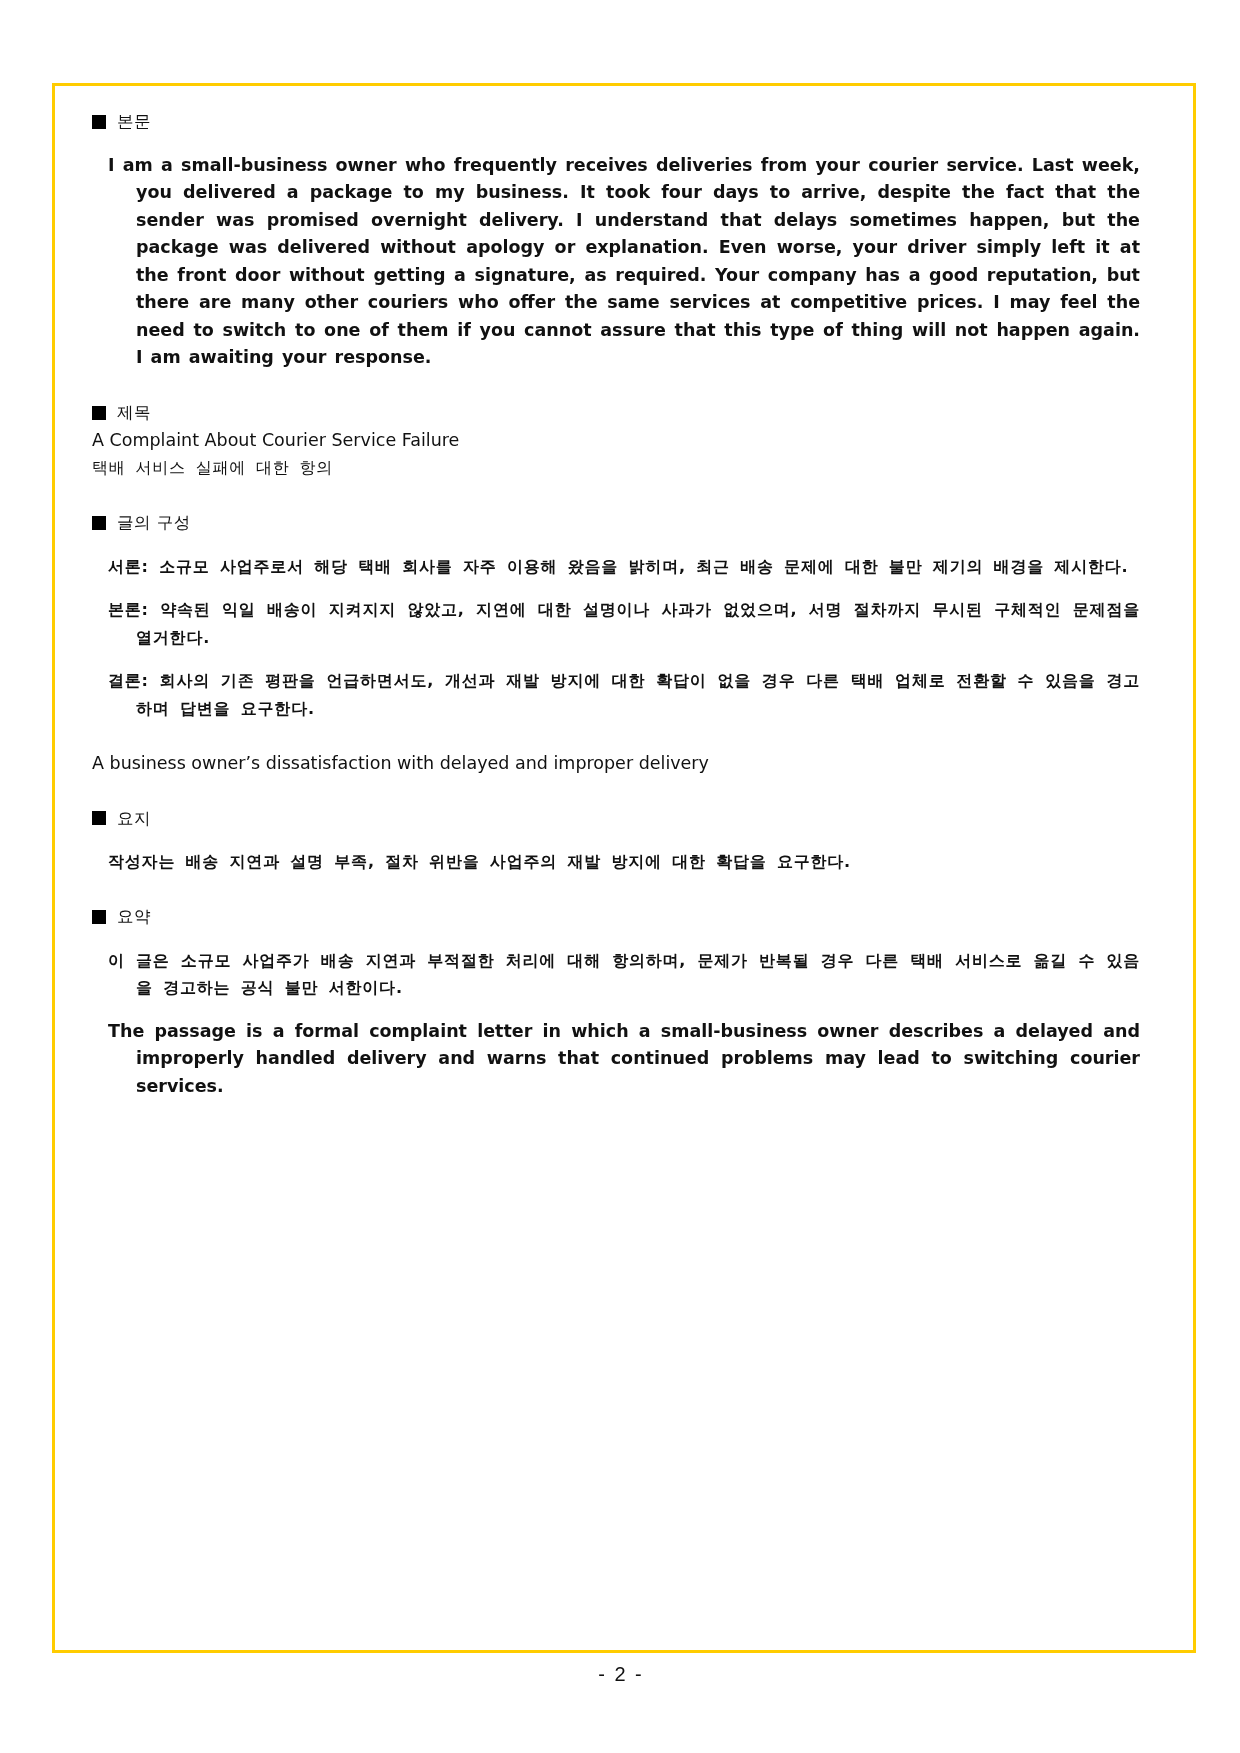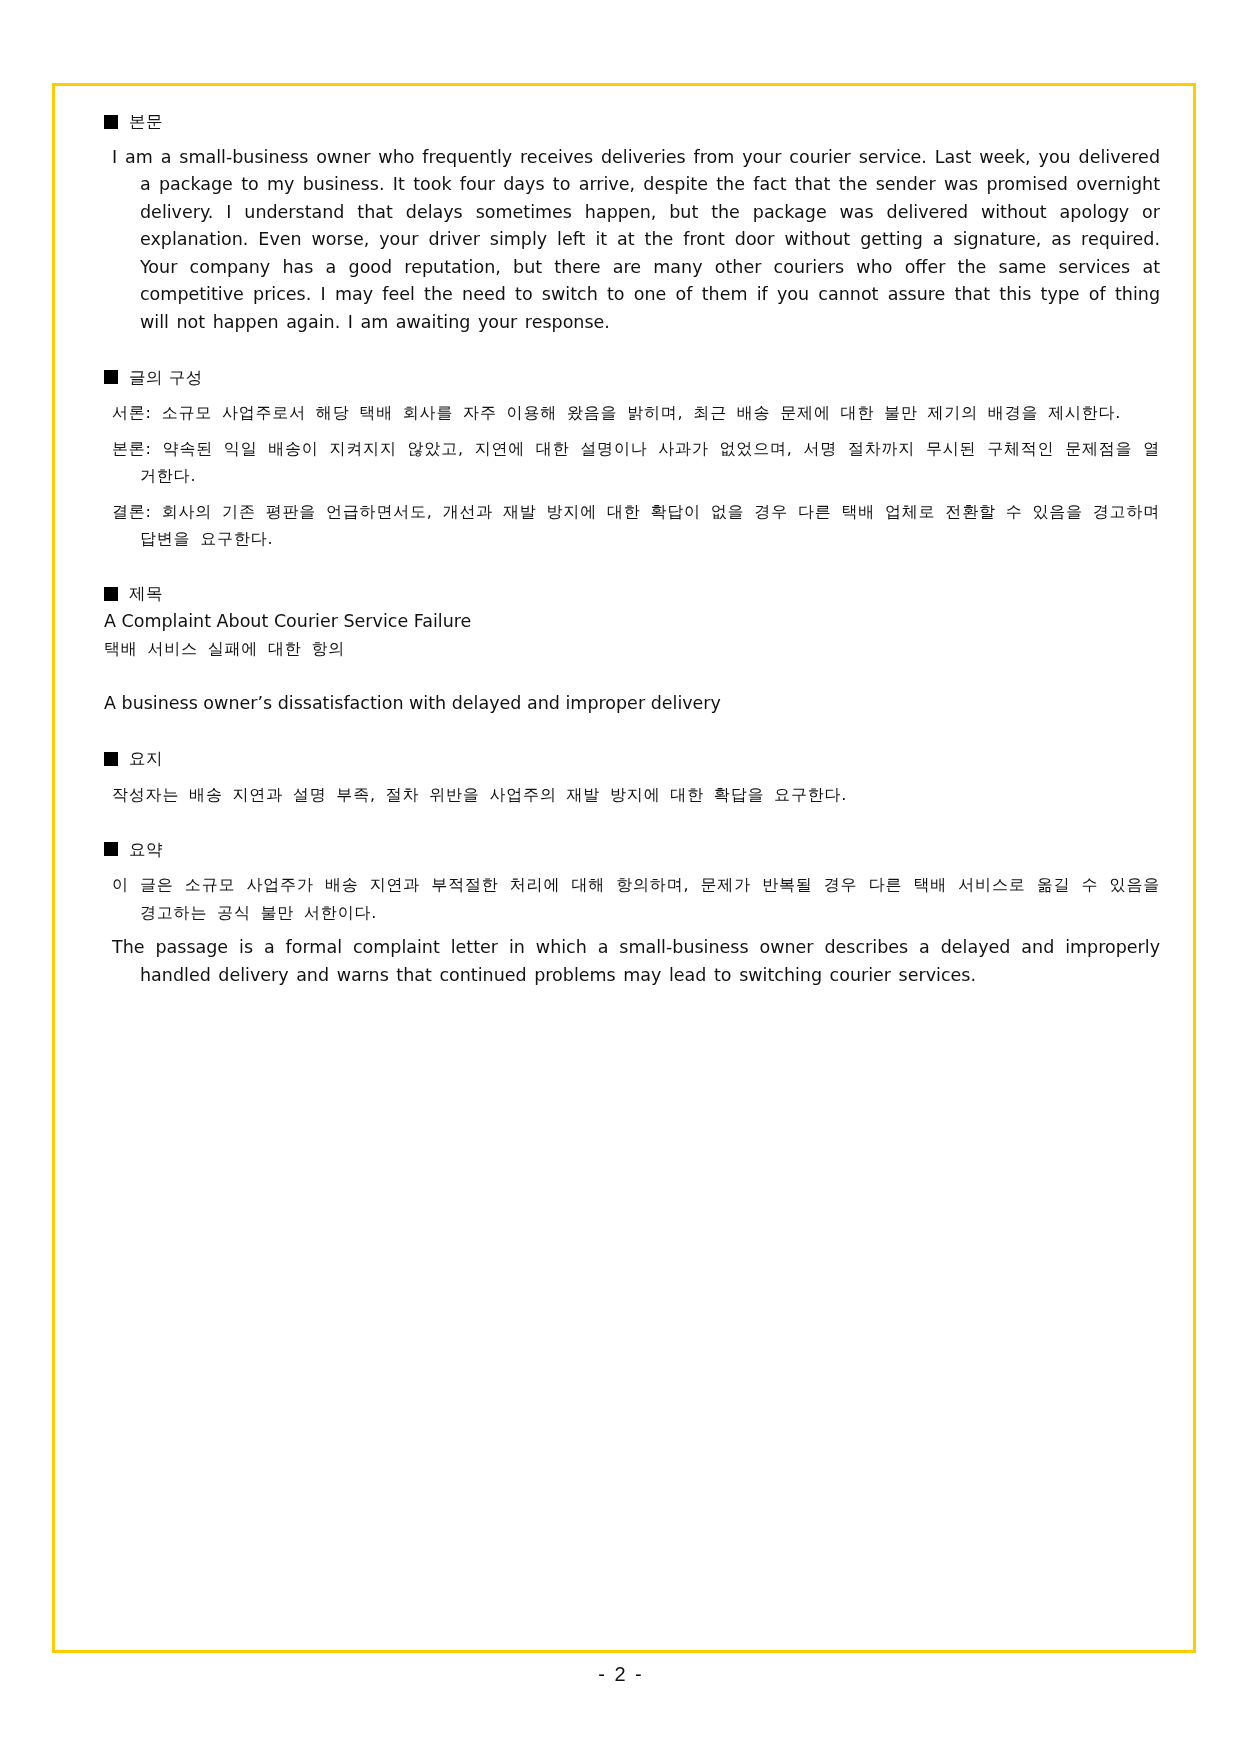--- a/index.html
+++ b/index.html
@@ -19,21 +19,21 @@
     position: absolute;
     left: 52px;
     top: 83px;
     width: 1138px;
     height: 1564px;
     border: 3px solid #FFCC00;
     box-sizing: content-box;
   }
   .content {
     position: absolute;
-    left: 104px;
+    left: 92px;
     top: 108px;
     width: 1064px;
     font-size: 17.5px;
     line-height: 27.5px;
   }
   .section {
     margin: 0 0 27.5px 0;
   }
   .section-heading {
     display: flex;
@@ -48,22 +48,23 @@
     height: 14px;
     background: #000000;
     margin-right: 11px;
     flex: 0 0 auto;
   }
   .para {
     text-align: justify;
     text-align-last: left;
     padding-left: 28px;
     text-indent: -28px;
-    margin: 8px;
+    margin: 16px;
     word-spacing: 2px;
+    font-weight: bold;
   }
   .para.en {
     font-size: 17.5px;
     letter-spacing: 0;
   }
   .para.ko {
     font-size: 16px;
     letter-spacing: 0.8px;
     word-spacing: 4px;
   }
@@ -102,34 +103,34 @@
     <div class="section-heading">
       <span class="bullet"></span>
       <span>본문</span>
     </div>
     <p class="para en">I am a small-business owner who frequently receives deliveries from your courier service. Last week, you delivered a package to my business. It took four days to arrive, despite the fact that the sender was promised overnight delivery. I understand that delays sometimes happen, but the package was delivered without apology or explanation. Even worse, your driver simply left it at the front door without getting a signature, as required. Your company has a good reputation, but there are many other couriers who offer the same services at competitive prices. I may feel the need to switch to one of them if you cannot assure that this type of thing will not happen again. I am awaiting your response.</p>
   </div>
 
   <div class="section">
     <div class="section-heading">
       <span class="bullet"></span>
+      <span>제목</span>
+    </div>
+    <p class="line-plain en">A Complaint About Courier Service Failure</p>
+    <p class="line-plain ko">택배 서비스 실패에 대한 항의</p>
+  </div>
+
+  <div class="section">
+    <div class="section-heading">
+      <span class="bullet"></span>
       <span>글의 구성</span>
     </div>
     <p class="para ko">서론: 소규모 사업주로서 해당 택배 회사를 자주 이용해 왔음을 밝히며, 최근 배송 문제에 대한 불만 제기의 배경을 제시한다.</p>
     <p class="para ko">본론: 약속된 익일 배송이 지켜지지 않았고, 지연에 대한 설명이나 사과가 없었으며, 서명 절차까지 무시된 구체적인 문제점을 열거한다.</p>
     <p class="para ko">결론: 회사의 기존 평판을 언급하면서도, 개선과 재발 방지에 대한 확답이 없을 경우 다른 택배 업체로 전환할 수 있음을 경고하며 답변을 요구한다.</p>
-  </div>
-
-  <div class="section">
-    <div class="section-heading">
-      <span class="bullet"></span>
-      <span>제목</span>
-    </div>
-    <p class="line-plain en">A Complaint About Courier Service Failure</p>
-    <p class="line-plain ko">택배 서비스 실패에 대한 항의</p>
   </div>
 
   <div class="section">
     <p class="line-plain en">A business owner’s dissatisfaction with delayed and improper delivery</p>
   </div>
 
   <div class="section">
     <div class="section-heading">
       <span class="bullet"></span>
       <span>요지</span>

